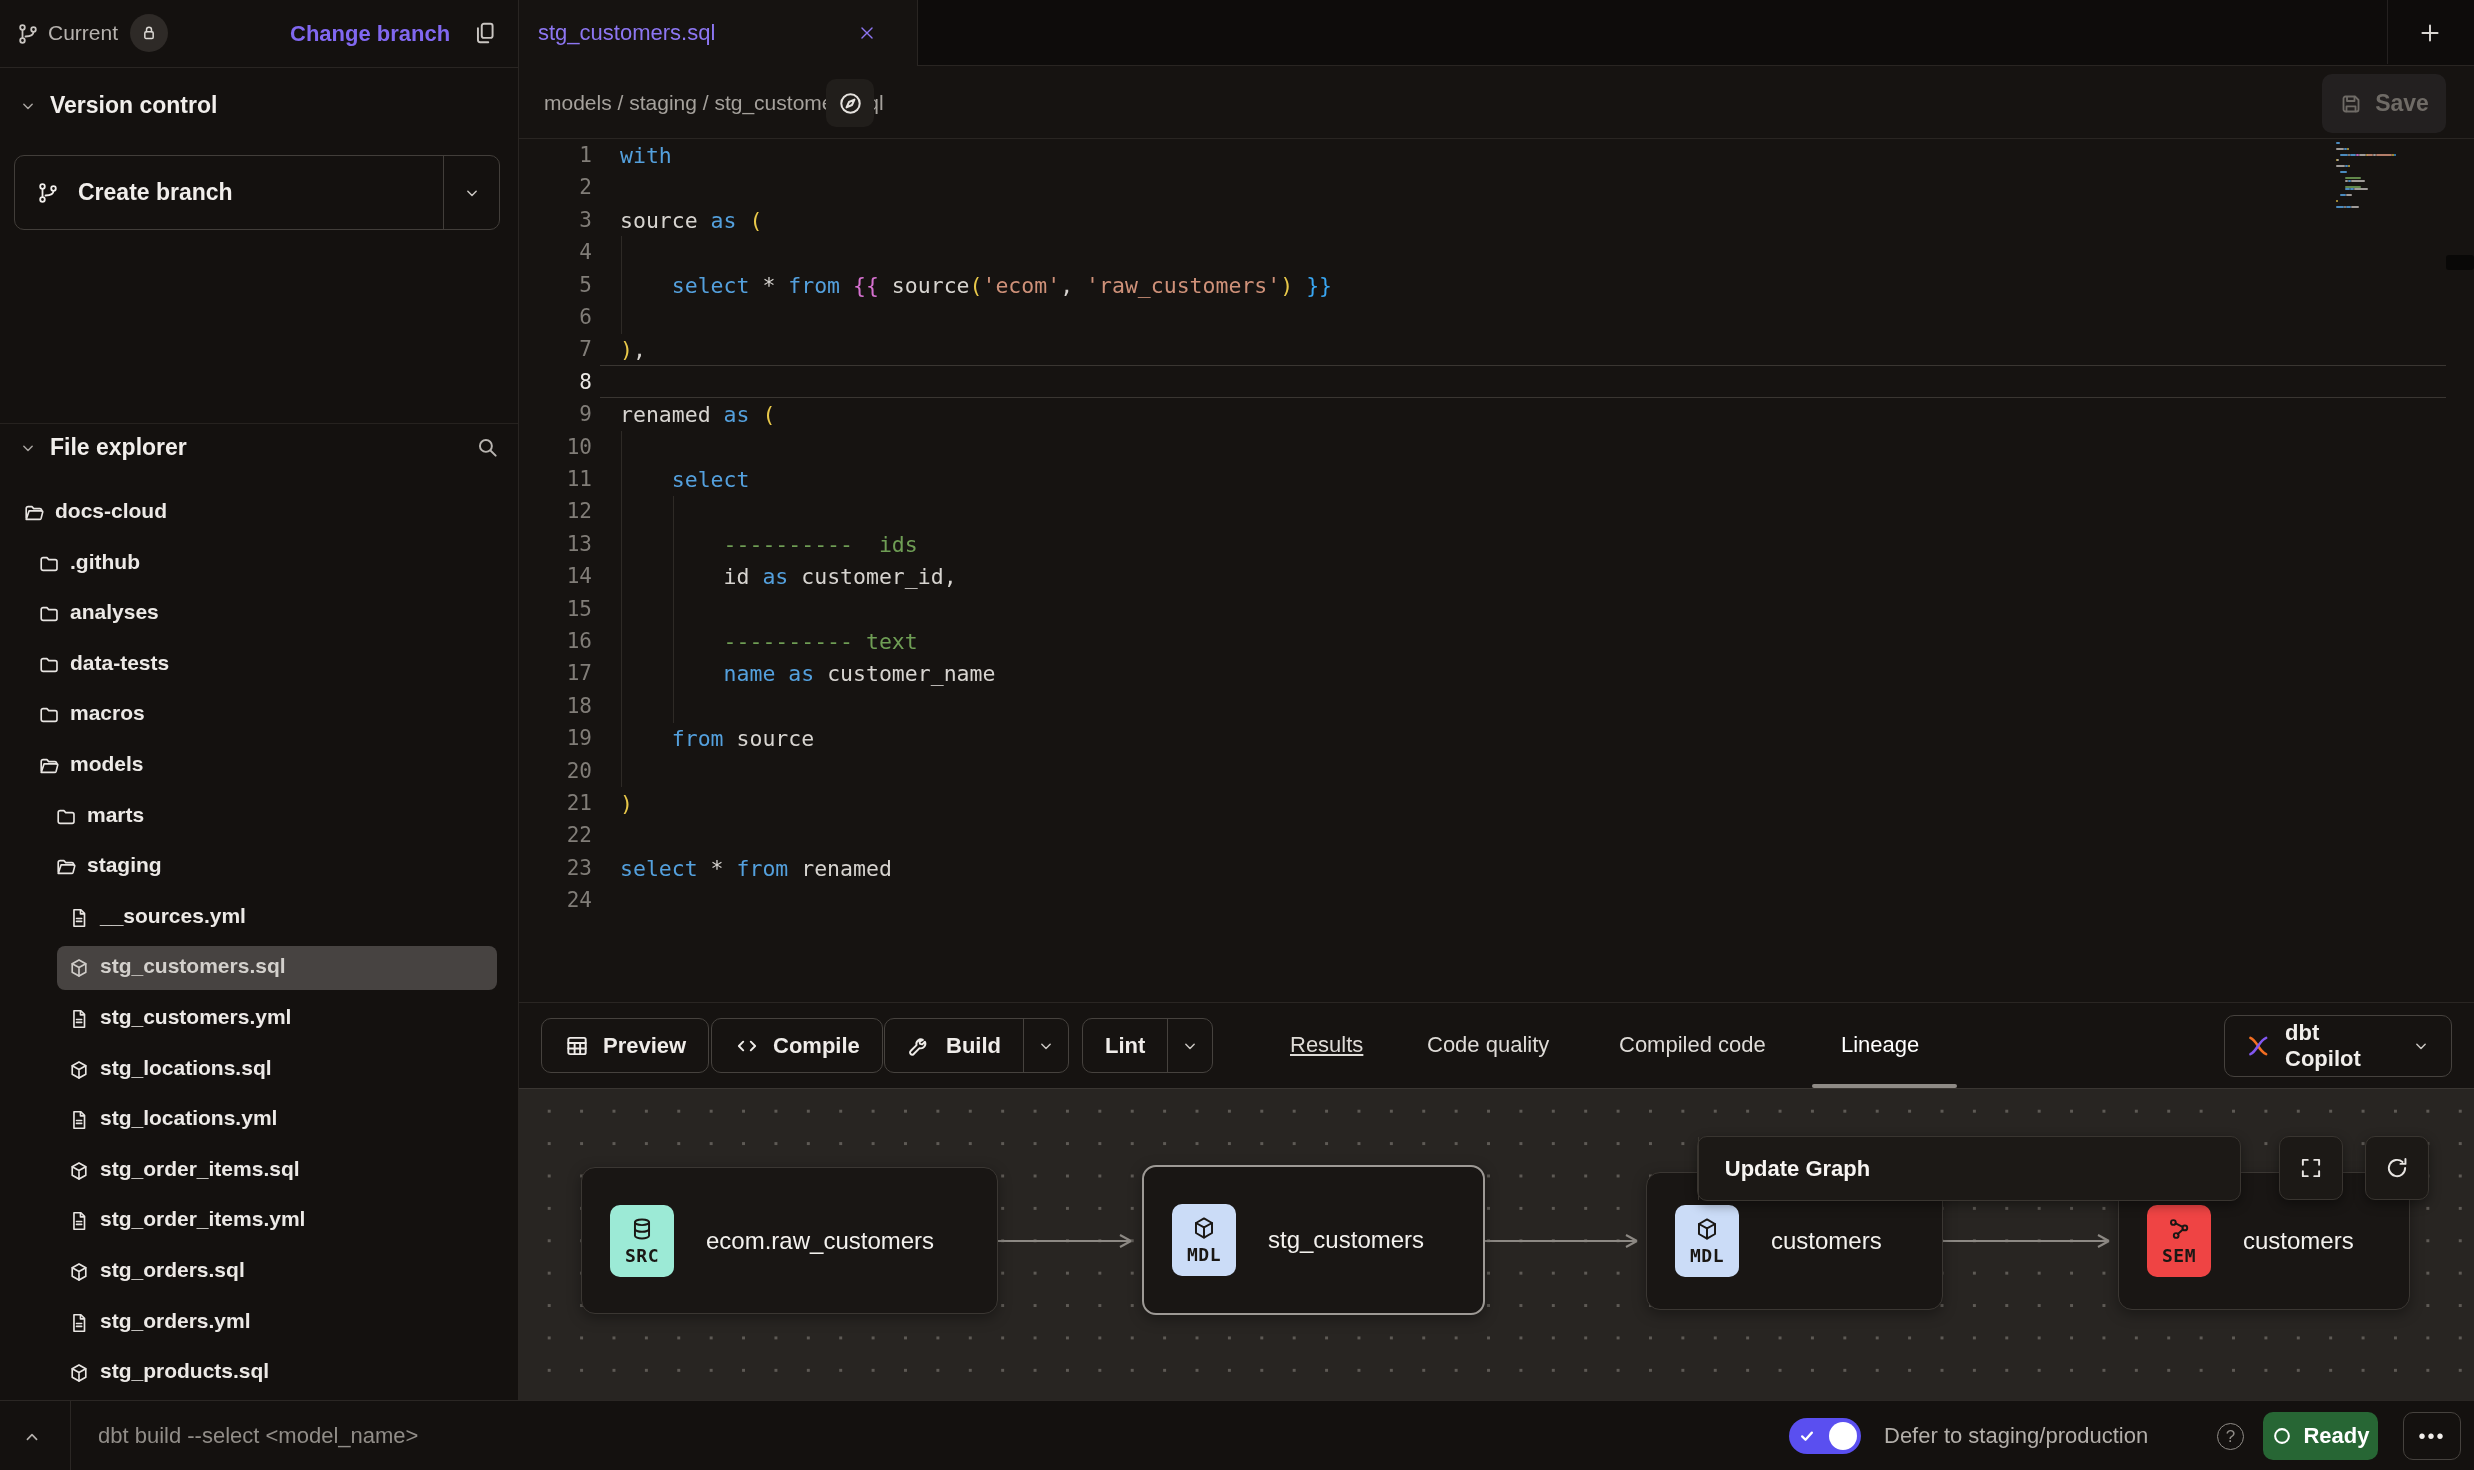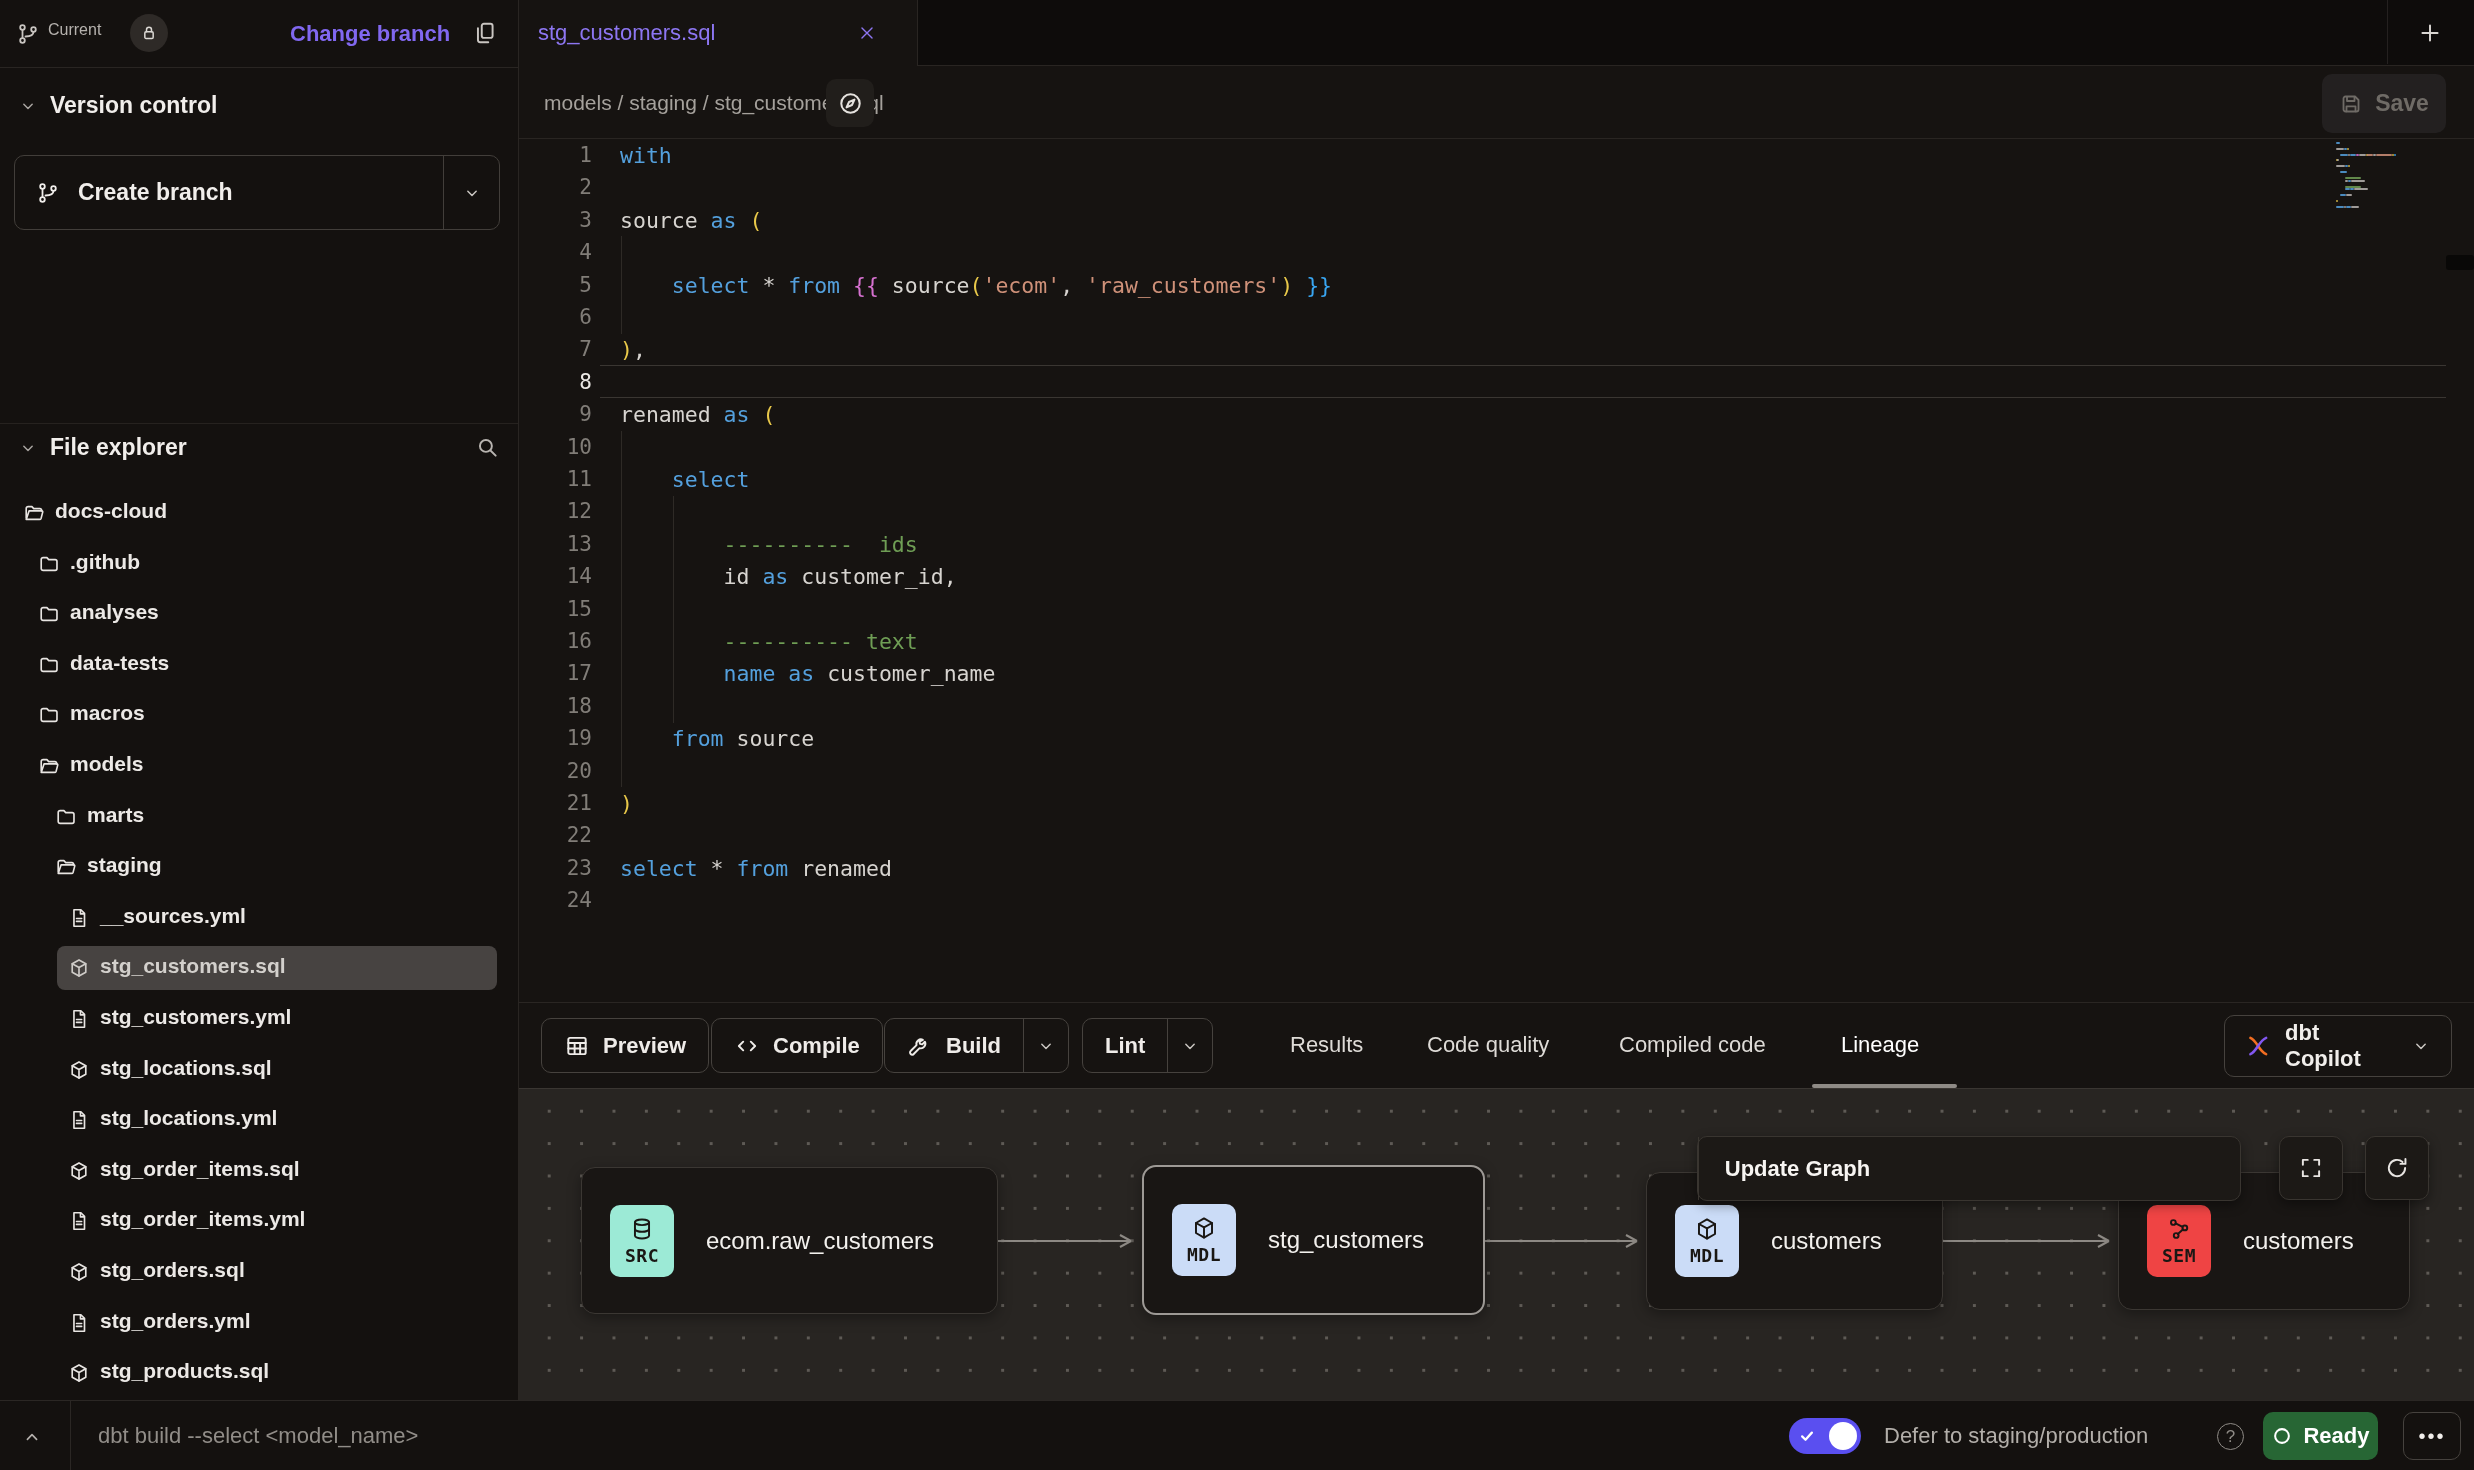--- a/index.html
+++ b/index.html
@@ -97,21 +97,21 @@
   <aside id="sidebar">
     <div id="branch-bar">
       <span class="abs" style="left:16px;top:22px;width:24px;height:24px;color:#c9c5c1;">
           <svg class="ic" viewBox="0 0 24 24" width="24" height="24">
             <circle cx="6.5" cy="5.5" r="2.3"></circle>
             <circle cx="6.5" cy="18.5" r="2.3"></circle>
             <circle cx="17.5" cy="7.5" r="2.3"></circle>
             <path d="M6.5 7.8v8.4M17.5 9.8c0 3.4-4 4.7-8 4.7"></path>
           </svg>
         </span>
-      <span class="abs muted" style="left:48px;top:21px;font-size:16px;">Current</span>
+      <span class="abs muted" style="left:48px;top:21px;font-size:21px;">Current</span>
       <span id="lock-pill">
           <svg class="ic" viewBox="0 0 24 24" width="20" height="20">
             <rect x="7" y="10.5" width="10" height="8" rx="1.5"></rect>
             <path d="M9 10.5V8a3 3 0 0 1 6 0v2.5"></path>
           </svg>
         </span>
       <a class="abs purple-link" style="left:290px;top:21px;font-size:22px;text-decoration:none;">Change branch</a>
       <span class="abs" style="left:472px;top:20px;width:26px;height:26px;color:#c9c5c1;">
           <svg class="ic" viewBox="0 0 24 24" width="26" height="26">
             <rect x="9" y="3.5" width="10" height="13" rx="2"></rect>
@@ -499,21 +499,21 @@
       <span class="seg">
           <span>Lint</span>
         </span>
       <span class="dd">
           <svg class="ic" viewBox="0 0 24 24" width="20" height="20">
             <path d="M7 10l5 5 5-5"></path>
           </svg>
         </span>
     </div>
     <div id="panel-tabs">
-        <span class="ptab" style="left: 771px;">Results</span>
+        <span class="ptab" style="left: 771px; text-decoration: underline;">Results</span>
         <span class="ptab" style="left: 908px;">Code quality</span>
         <span class="ptab" style="left: 1100px;">Compiled code</span>
         <span class="ptab active" style="left: 1322px;">Lineage</span>
       </div>
     <div id="tab-underline"></div>
     <div id="copilot-btn">
       <span style="display:flex;">
           <svg width="26" height="26" viewBox="0 0 24 24" fill="none" stroke-width="2.4" stroke-linecap="round">
             <path d="M5 4.5C11 7 13 17 19.5 19.5" stroke="#f26d21"></path>
             <path d="M19.5 4.5C13 7 11 17 5 19.5" stroke="#8257f0"></path>

